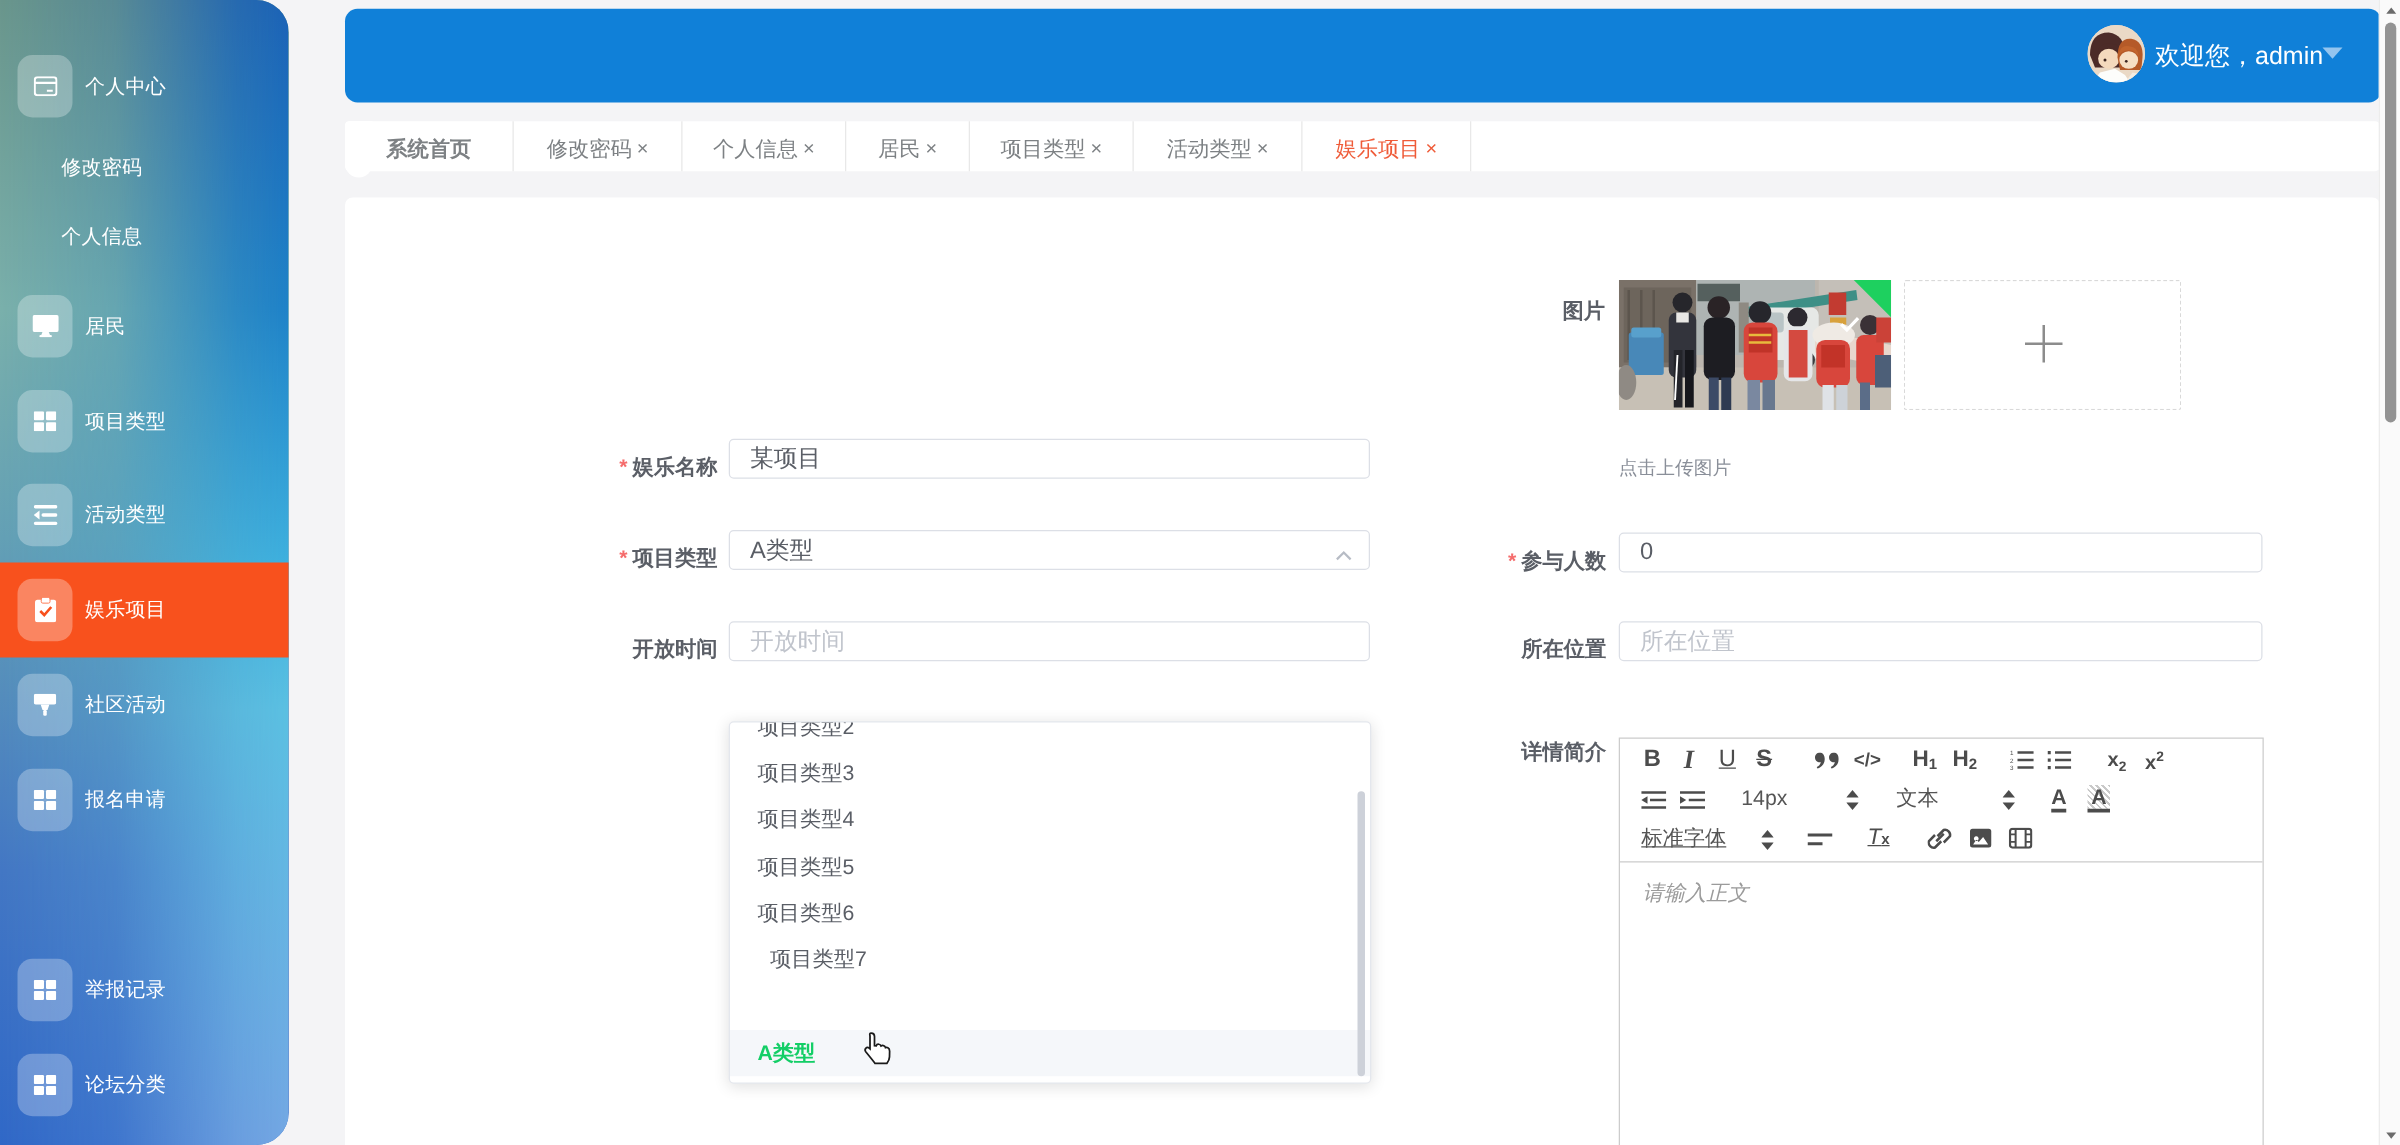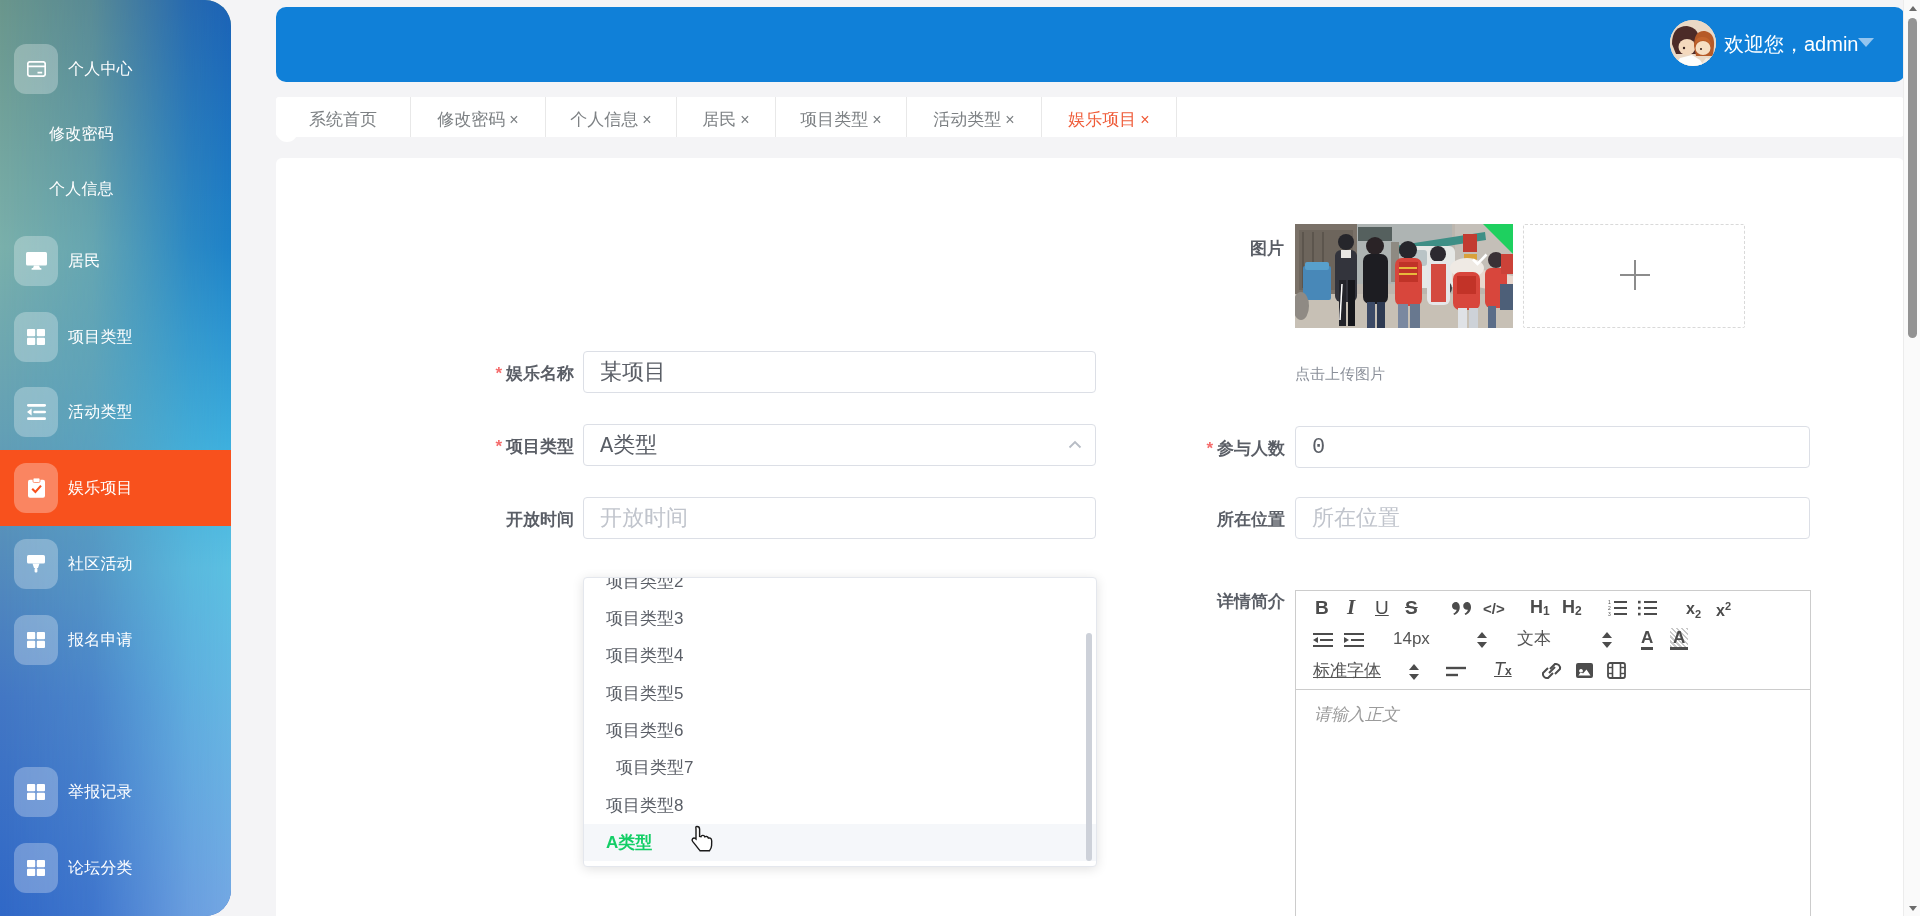--- a/index.html
+++ b/index.html
@@ -39,22 +39,22 @@
   .tab { height:40px; display:flex; align-items:center; justify-content:center; padding-top:5px; font-size:17px; color:#7d8184; border-right:1px solid #e8e8e8; }
   .tab .x { margin-left:4px; font-size:16px; }
   .tab.active { color:#ef5b38; }
 
   
   .panel { position:absolute; left:276px; top:158px; width:1628px; height:758px; background:#fff; border-radius:6px 6px 0 0; }
 
   
   .flabel { position:absolute; font-size:17px; font-weight:bold; color:#5a5e66; text-align:right; }
   .flabel .req { color:#f56c6c; margin-right:4px; font-weight:bold; }
-  .finput { position:absolute; height:42px; background:#fff; border:1px solid #dcdfe6; border-radius:4px;
-    font-size:22px; color:#5a5e66; display:flex; align-items:center; padding-left:16px;font-family:Liberation Mono, monospace; }
+  .finput { position:absolute; height:32px; background:#fff; border:1px solid #dcdfe6; border-radius:4px;
+    font-size:19px; color:#5a5e66; display:flex; align-items:center; padding-left:16px; }
   .finput.ph { color:#c0c4cc; }
 
   
   .photo { position:absolute; left:1295px; top:224px; width:218px; height:104px; overflow:hidden; }
   .plusbox { position:absolute; left:1523px; top:224px; width:222px; height:104px; border:1px dashed #d9d9d9; background:#fff; border-radius:2px; }
   .plus-h { position:absolute; left:1620px; top:274px; width:30px; height:2px; background:#8c8c8c; }
   .plus-v { position:absolute; left:1634px; top:260px; width:2px; height:30px; background:#8c8c8c; }
   .uptext { position:absolute; left:1295px; top:365px; font-size:15px; color:#8a8f99; }
 
   
@@ -97,21 +97,21 @@
     <circle cx="31" cy="29" r="1.1" fill="#3a2420"></circle>
     <path d="M4 46 L10 38 L22 35 L30 40 L34 46 Z" fill="#fdfdfb"></path>
     <path d="M30 46 L36 38 L46 40 L46 46 Z" fill="#f3ece2"></path>
   </svg>
 </div>
 <div class="welcome">欢迎您，admin</div>
 <div class="caret"></div>
 
 <div class="tongue"></div>
 <div class="tabs">
-  <div class="tab" style="width:135px;">系统首页</div>
+  <div class="tab" style="width:135px;font-weight:bold;">系统首页</div>
   <div class="tab" style="width:135px;">修改密码<span class="x">×</span></div>
   <div class="tab" style="width:131px;">个人信息<span class="x">×</span></div>
   <div class="tab" style="width:99px;">居民<span class="x">×</span></div>
   <div class="tab" style="width:131px;">项目类型<span class="x">×</span></div>
   <div class="tab" style="width:135px;">活动类型<span class="x">×</span></div>
   <div class="tab active" style="width:135px;">娱乐项目<span class="x">×</span></div>
 </div>
 
 <div class="side">
   <div class="mi" style="top:31px;">
@@ -419,21 +419,20 @@
     <line x1="13.5" y1="11.5" x2="18" y2="11.5" stroke="#4c4c4c" stroke-width="1.4"></line>
   </svg>
 
 <div class="dd">
   <div class="item" style="top:-15px;">项目类型2</div>
   <div class="item" style="top:22px;">项目类型3</div>
   <div class="item" style="top:59px;">项目类型4</div>
   <div class="item" style="top:97px;">项目类型5</div>
   <div class="item" style="top:134px;">项目类型6</div>
   <div class="item" style="top:171px;padding-left:32px;">项目类型7</div>
-  <div class="item" style="top:209px;">项目类型8</div>
   <div class="item sel" style="top:246px;">A类型</div>
   <div class="thumb"></div>
 </div>
 
 <svg class="abs" style="left:688px; top:824px;" width="26" height="28" viewBox="0 0 26 28">
   <path d="M9 2.5 C10.8 2.5 11.6 3.8 11.6 5.2 L11.6 12.5 L13 12.7 C13.2 11.9 14 11.3 15 11.4 C15.9 11.5 16.5 12 16.8 12.8 C17.4 12.4 18.1 12.3 18.8 12.5 C19.6 12.7 20.2 13.3 20.4 14.1 C21 13.9 21.7 13.9 22.3 14.2 C23.3 14.7 23.7 15.6 23.7 16.9 L23.6 21.5 C23.5 23.5 22.8 25 21.7 26.4 L21.5 26.7 L12 26.7 L11.8 26.4 C10.4 24.7 8.8 22.6 7.2 20.6 L4.6 17.4 C4 16.6 3.9 15.5 4.6 14.7 C5.3 13.9 6.5 13.8 7.3 14.4 L8 15 L8 5.2 C8 3.8 7.2 2.5 9 2.5 Z" fill="#fff" stroke="#1a1a1a" stroke-width="1.4"></path>
 </svg>
 
 <div class="sbar">
   <div class="sthumb"></div>

